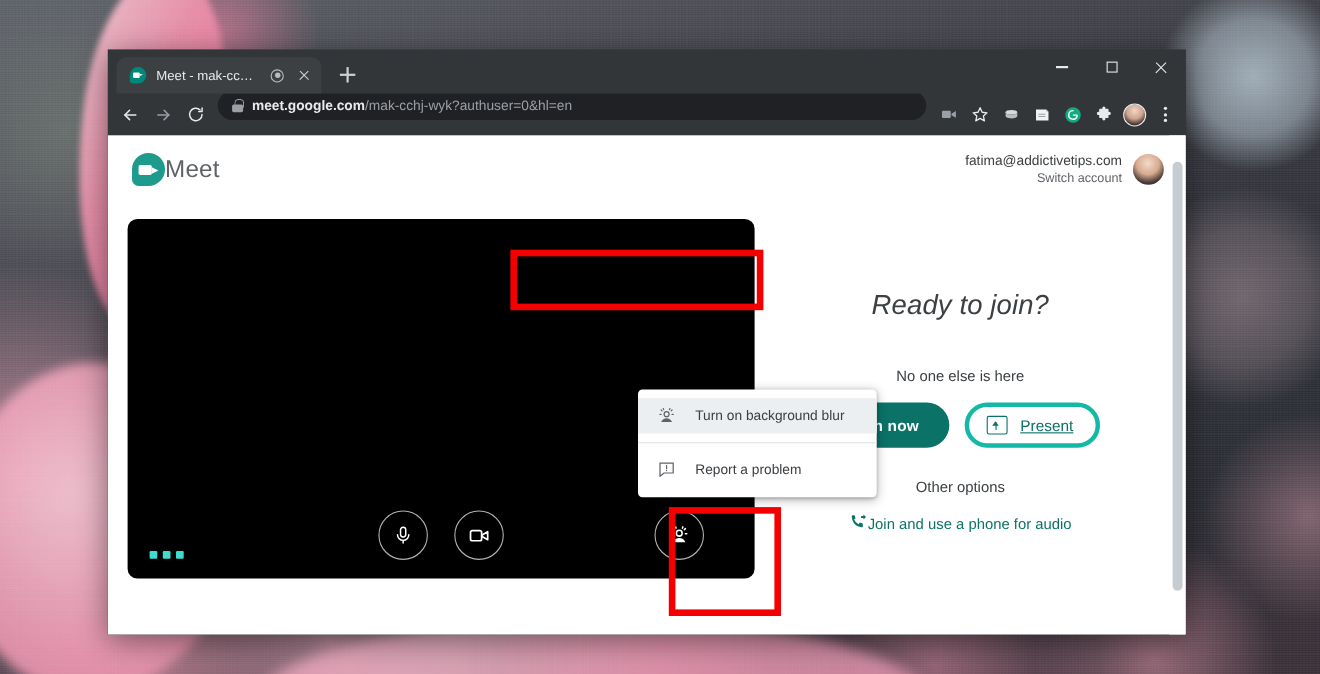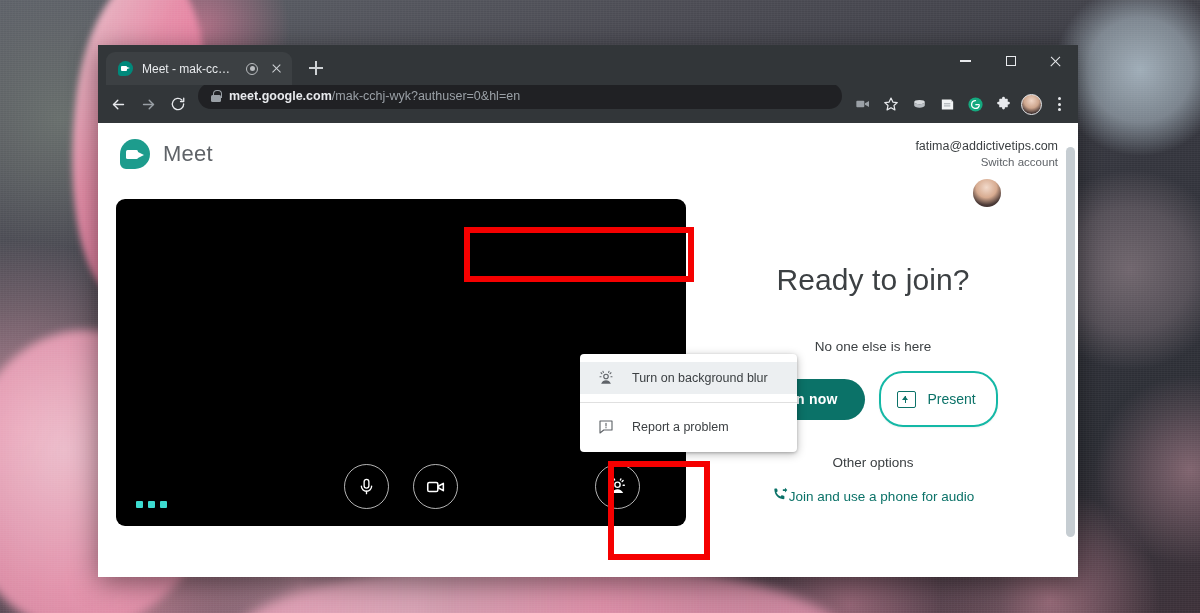--- a/index.html
+++ b/index.html
@@ -162,34 +162,34 @@
   .menu-dots span { width: 3px; height: 3px; background:#e8eaed; border-radius:50%; display:block; }
 
   
   .page {
     flex: 1; background: #fff; position: relative; overflow: hidden;
   }
   .meet-header {
     display: flex; align-items: flex-start; justify-content: space-between;
     padding: 16px 20px 0 22px;
   }
-  .meet-logo { display: flex; align-items: center; gap: 13px; }
+  .meet-logo { display: flex; align-items: center; }
   .meet-logo .mark { width: 30px; height: 30px; position: relative; }
   .meet-logo .mark .bubble {
     position: absolute; inset: 0; background: #1d9c8d; border-radius: 50% 50% 50% 6px;
   }
   .meet-logo .mark .cam {
     position: absolute; left: 6px; top: 11px; width: 12px; height: 9px; background: #fff; border-radius: 1.5px;
   }
   .meet-logo .mark .cam:after {
     content:""; position:absolute; left: 12px; top: 1.5px;
     border-left: 6px solid #fff; border-top: 3px solid transparent; border-bottom: 3px solid transparent;
   }
   .meet-logo .wordmark { font-size: 22px; color: #5f6368; letter-spacing: .2px; }
-  .acct { display: flex; align-items: center; gap: 10px; flex-direction: column; }
+  .acct { display: flex; align-items: center; gap: 10px; }
   .acct-text { text-align: right; line-height: 1.25; }
   .acct-email { font-size: 12.5px; color: #3c4043; }
   .acct-switch { font-size: 11.5px; color: #5f6368; }
   .acct-avatar {
     width: 28px; height: 28px; border-radius: 50%;
     background: radial-gradient(circle at 48% 30%, #f2dacb 0%, #d7ab90 42%, #4c3b38 72%, #241c1c 100%);
   }
 
   
   .preview {
@@ -209,34 +209,35 @@
     display:flex; align-items:center; justify-content:center;
     color: #fff;
   }
   .ctl-effects { position: absolute; right: 46px; bottom: 17px; }
 
   
   .join-col {
     position: absolute; left: 610px; top: 140px; width: 330px;
     text-align: center; color: #3c4043;
   }
-  .join-title { font-size: 30px; color: #3c4043; font-weight: 400; letter-spacing: .1px; }
+  .join-title { font-size: 25px; color: #3c4043; font-weight: 400; letter-spacing: .1px; font-style: italic; }
   .join-sub { font-size: 13.5px; color: #3c4043; margin-top: 42px; }
   .join-btns { display:flex; align-items:center; justify-content:center; gap: 14px; margin-top: 17px; }
   .btn-join {
     background: #0b7268; color: #fff; border: none;
     border-radius: 24px; height: 41px; padding: 0 27px;
     font-size: 14px; font-family: inherit; font-weight: 700; letter-spacing: .2px;
   }
   .btn-present {
-    background: #fff; color: #0b7268; border: 2px solid #14b8a6;
-    border-radius: 24px; height: 56px; padding: 0 20px 0 16px;
+    background: #fff; color: #0b7268; border: 4px solid #14b8a6;
+    border-radius: 24px; height: 41px; padding: 0 20px 0 16px;
     font-size: 14px; font-family: inherit;
     display: flex; align-items: center; gap: 12px;
     box-shadow: 0 1px 2px rgba(0,0,0,.06);
+    text-decoration: underline;
   }
   .present-ico { width: 19px; height: 17px; border: 1.6px solid #0b7268; border-radius: 2px; position: relative; }
   .present-ico:before {
     content:""; position:absolute; left: 7px; top: 4.5px; width: 1.6px; height: 7px; background:#0b7268;
   }
   .present-ico:after {
     content:""; position:absolute; left: 4.2px; top: 4px;
     border-bottom: 4.5px solid #0b7268; border-left: 3.6px solid transparent; border-right: 3.6px solid transparent;
   }
   .other-opts { font-size: 13.5px; color: #3c4043; margin-top: 28px; }

